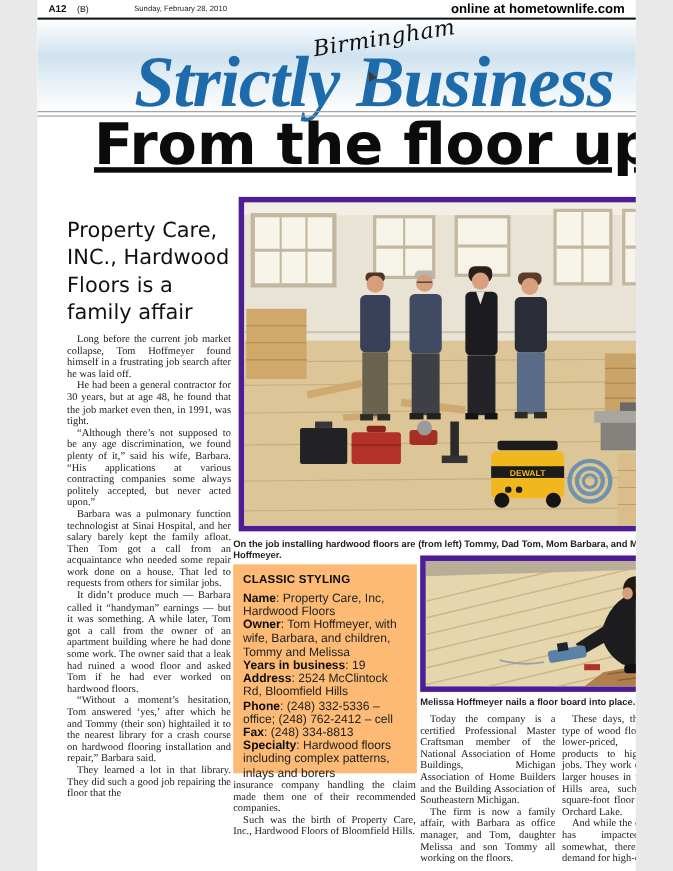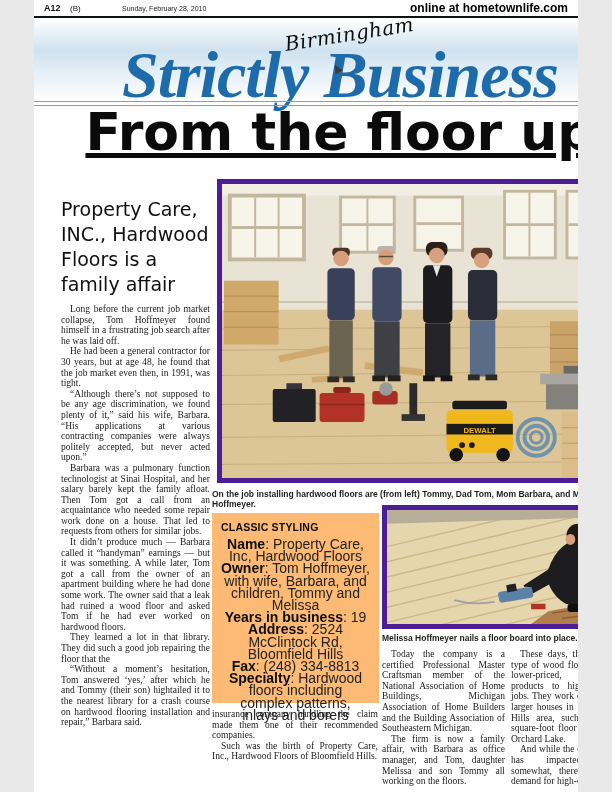--- a/index.html
+++ b/index.html
@@ -52,21 +52,21 @@
   .photo svg{display:block;width:100%;height:100%;}
   .caption{position:absolute;font-family:"Liberation Sans",sans-serif;font-weight:bold;
            font-size:8.5px;line-height:10px;color:#1e1e1e;}
   .cap1{left:178px;top:489px;width:424px;}
   .cap2{left:348px;top:633px;width:253px;}
 
   
   .infobox{position:absolute;left:178px;top:513px;width:167px;height:190px;background:#fdba74;
            box-sizing:border-box;padding:8px 9px 6px 9px;font-family:"Liberation Sans",sans-serif;}
   .infobox-title{font-size:10.5px;font-weight:bold;letter-spacing:0.2px;color:#0d0d0d;margin-bottom:5px;}
-  .info-field{font-size:14px;line-height:12.2px;color:#222;text-align:center;}
+  .info-field{font-size:11px;line-height:12.2px;color:#222;}
   .info-field b{color:#0d0d0d;}
 </style>
 </head>
 <body>
 
 <div class="page">
 
   <div class="topbar">
     <span class="pageno">A12</span>
     <span class="edition">(B)</span>
@@ -249,20 +249,21 @@
   </div>
   <div class="caption cap1">On the job installing hardwood floors are (from left) Tommy, Dad Tom, Mom Barbara, and Melissa Hoffmeyer.</div>
 
   <div class="infobox">
     <div class="infobox-title">CLASSIC STYLING</div>
     <div>
         <div class="info-field"><b>Name</b>: Property Care, Inc, Hardwood Floors</div>
         <div class="info-field"><b>Owner</b>: Tom Hoffmeyer, with wife, Barbara, and children, Tommy and Melissa</div>
         <div class="info-field"><b>Years in business</b>: 19</div>
         <div class="info-field"><b>Address</b>: 2524 McClintock Rd, Bloomfield Hills</div>
+        <div class="info-field"><b>Phone</b>: (248) 332-5336 – office; (248) 762-2412 – cell</div>
         <div class="info-field"><b>Fax</b>: (248) 334-8813</div>
         <div class="info-field"><b>Specialty</b>: Hardwood floors including complex patterns, inlays and borers</div>
       </div>
   </div>
 
   <div class="photo photo-2">
     <svg viewBox="0 0 253 124" preserveAspectRatio="none">
       <rect x="0" y="0" width="253" height="124" fill="#e6d6ae"></rect>
       <g transform="rotate(-14 126 62)" stroke="#cdb787" stroke-width="1.5">
         <line x1="-60" y1="10" x2="320" y2="10"></line>
@@ -294,25 +295,25 @@
         <rect x="188" y="102" width="26" height="9" rx="3" fill="#101012"></rect>
         <rect x="150" y="102" width="15" height="6" fill="#b23228"></rect>
       </g>
     </svg>
   </div>
   <div class="caption cap2">Melissa Hoffmeyer nails a floor board into place.</div>
 
   <div class="bodycol col1">
       <p>Long before the current job market collapse, Tom Hoffmeyer found himself in a frustrating job search after he was laid off.</p>
       <p>He had been a general contractor for 30 years, but at age 48, he found that the job market even then, in 1991, was tight.</p>
-      <p>“Although there’s not supposed to be any age discrimination, we found plenty of it,” said his wife, Barbara. “His applications at various contracting companies were always politely accepted, but never acted upon.”</p>
+      <p>“Although there’s not supposed to be any age discrimination, we found plenty of it,” said his wife, Barbara. “His applications at various contracting companies some always politely accepted, but never acted upon.”</p>
       <p>Barbara was a pulmonary function technologist at Sinai Hospital, and her salary barely kept the family afloat. Then Tom got a call from an acquaintance who needed some repair work done on a house. That led to requests from others for similar jobs.</p>
       <p>It didn’t produce much — Barbara called it “handyman” earnings — but it was something. A while later, Tom got a call from the owner of an apartment building where he had done some work. The owner said that a leak had ruined a wood floor and asked Tom if he had ever worked on hardwood floors.</p>
+      <p>“Without a moment’s hesitation, Tom answered ‘yes,’ after which he and Tommy (their son) hightailed it to the nearest library for a crash course on hardwood flooring installation and repair,” Barbara said.</p>
       <p>They learned a lot in that library. They did such a good job repairing the floor that the</p>
-      <p>“Without a moment’s hesitation, Tom answered ‘yes,’ after which he and Tommy (their son) hightailed it to the nearest library for a crash course on hardwood flooring installation and repair,” Barbara said.</p>
     </div>
   <div class="bodycol col2 no-first-indent">
       <p>insurance company handling the claim made them one of their recommended companies.</p>
       <p>Such was the birth of Property Care, Inc., Hardwood Floors of Bloomfield Hills.</p>
     </div>
   <div class="bodycol col3">
       <p>Today the company is a certified Professional Master Craftsman member of the National Association of Home Buildings, Michigan Association of Home Builders and the Building Association of Southeastern Michigan.</p>
       <p>The firm is now a family affair, with Barbara as office manager, and Tom, daughter Melissa and son Tommy all working on the floors.</p>
     </div>
   <div class="bodycol col4">

